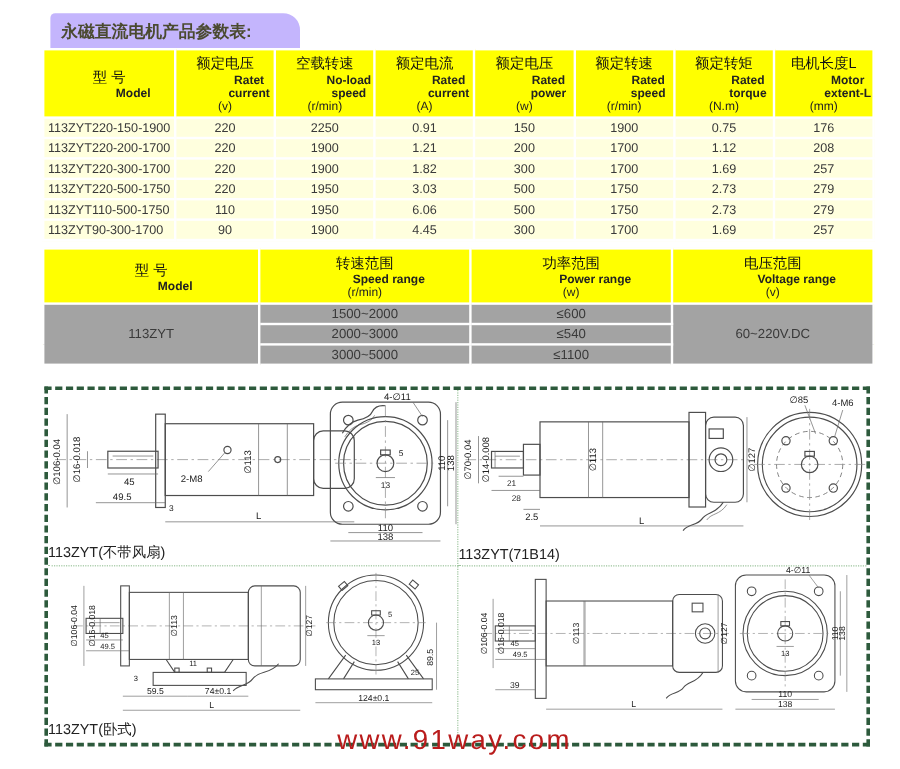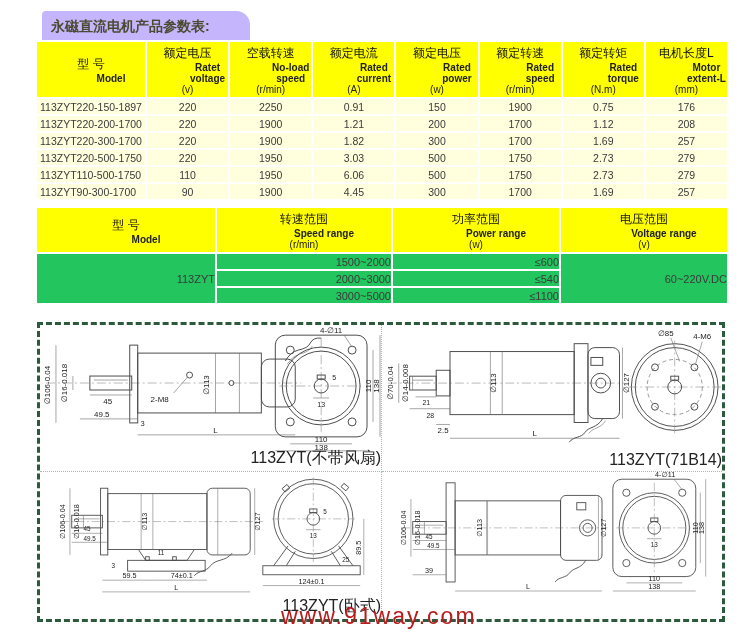--- a/index.html
+++ b/index.html
@@ -15,32 +15,32 @@
   .t1 th{background:#ffff00;border:2px solid #fff;padding:3px 0 2px;vertical-align:middle;}
   .t1 td{background:#ffffde;border:2px solid #fff;font-size:10.5px;color:#3a3a3a;
          text-align:center;height:13px;padding:1px 0;}
   .t1 td.model{text-align:left;padding-left:3px;}
   .t1 col.c-model{width:110px;}
   .h-cn{display:block;font-size:12px;font-weight:normal;color:#111;}
   .h-en{display:block;font-size:10px;font-weight:bold;color:#222;padding-left:40px;}
   .h-unit{display:block;font-size:10px;font-weight:normal;color:#222;}
   .t2{position:absolute;left:35px;top:206px;width:694px;border:2px solid #c9c96a;background:#ffffde;}
   .t2 th{background:#ffff00;border:2px solid #fff;padding:3px 0 2px;}
-  .t2 td{background:#22c55e;border:2px solid #fff;font-size:11px;color:#3a3a3a;
-         text-align:right;height:13px;padding:1px 0;}
+  .t2 td{background:#a3a3a3;border:2px solid #fff;font-size:11px;color:#3a3a3a;
+         text-align:center;height:13px;padding:1px 0;}
   
   .drawings{position:absolute;left:37px;top:322px;width:688px;height:300px;
     border:3px dashed #2d5a3c;box-sizing:border-box;display:grid;
     grid-template-columns:342px 340px;grid-template-rows:147px 147px;}
   .quad{position:relative;box-sizing:border-box;}
   .q1,.q3{border-right:1px dotted #9cc49c;}
   .q1,.q2{border-bottom:1px dotted #9cc49c;}
   .quad svg{display:block;}
-  .caption{position:absolute;left:0;right:0;bottom:2px;text-align:right;
-    font-size:16px;color:#222;}
+  .caption{position:absolute;left:0;right:0;bottom:2px;text-align:left;
+    font-size:12px;color:#222;}
   
   .o{stroke:#4d4d4d;fill:none;stroke-width:1;}
   .e{stroke:#6a6a6a;fill:none;stroke-width:0.6;}
   .cl{stroke:#8a8a8a;fill:none;stroke-width:0.6;stroke-dasharray:9 3 2 3;}
   .bc{stroke:#6a6a6a;fill:none;stroke-width:0.7;stroke-dasharray:4 3;}
   text.dim{fill:#222;font-size:8px;stroke:none;font-family:"Liberation Sans",sans-serif;
     text-anchor:middle;}
   text.dim.sm{font-size:7px;}
   .watermark{position:absolute;left:281px;top:603px;font-size:23px;letter-spacing:2px;
     color:#b91c1c;z-index:6;font-family:"Liberation Sans",sans-serif;}
@@ -66,21 +66,21 @@
         <col>
       </colgroup>
     <thead>
       <tr>
         <th>
           <span class="h-cn">型  号</span>
           <span class="h-en">Model</span>
         </th>
         <th>
           <span class="h-cn">额定电压</span>
-          <span class="h-en">Ratet voltage</span>
+          <span class="h-en">Ratet current</span>
           <span class="h-unit">(v)</span>
         </th>
         <th>
           <span class="h-cn">空载转速</span>
           <span class="h-en">No-load speed</span>
           <span class="h-unit">(r/min)</span>
         </th>
         <th>
           <span class="h-cn">额定电流</span>
           <span class="h-en">Rated current</span>
@@ -103,21 +103,21 @@
         </th>
         <th>
           <span class="h-cn">电机长度L</span>
           <span class="h-en">Motor extent-L</span>
           <span class="h-unit">(mm)</span>
         </th>
       </tr>
     </thead>
     <tbody>
       <tr>
-        <td class="model">113ZYT220-150-1897</td>
+        <td class="model">113ZYT220-150-1900</td>
         <td>220</td>
         <td>2250</td>
         <td>0.91</td>
         <td>150</td>
         <td>1900</td>
         <td>0.75</td>
         <td>176</td>
       </tr>
       <tr>
         <td class="model">113ZYT220-200-1700</td>

